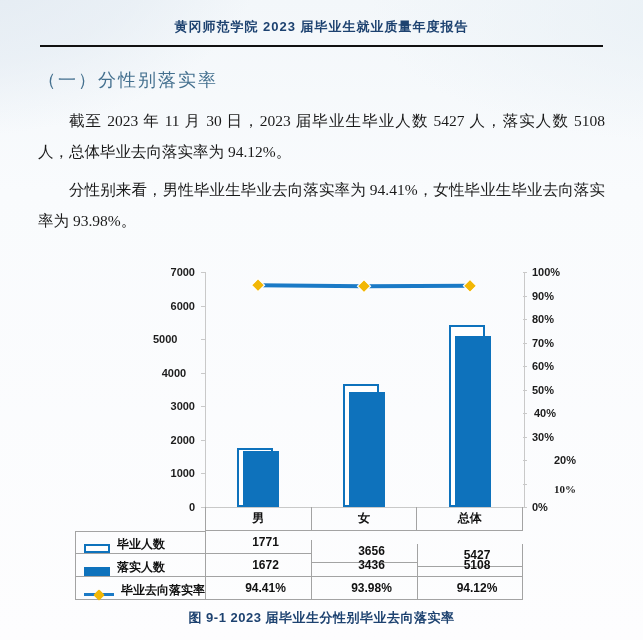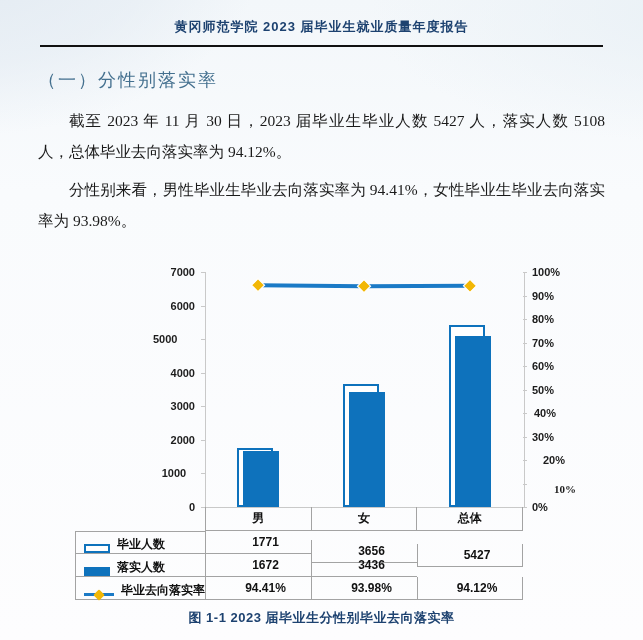--- a/index.html
+++ b/index.html
@@ -100,47 +100,47 @@
   <p class="para">分性别来看，男性毕业生毕业去向落实率为 94.41%，女性毕业生毕业去向落实率为 93.98%。</p>
 
   <div class="chart" id="chart">
       <div class="abs plot-frame" style="left: 135px; top: 13px; width: 318px; height: 235px;"></div>
       <div class="abs tick-label" style="left: 83px; top: 6px; width: 42px; text-align: right;">7000</div>
       <div class="abs tick-mark" style="left: 131px; top: 13px;"></div>
       <div class="abs tick-label" style="left: 83px; top: 39.5714px; width: 42px; text-align: right;">6000</div>
       <div class="abs tick-mark" style="left: 131px; top: 46.5714px;"></div>
       <div class="abs tick-label" style="left: 83px; top: 73.1429px; width: 42px; text-align: left;">5000</div>
       <div class="abs tick-mark" style="left: 131px; top: 80.1429px;"></div>
-      <div class="abs tick-label" style="left: 83px; top: 106.714px; width: 42px; text-align: right;">4000</div>
+      <div class="abs tick-label" style="left: 83px; top: 106.714px; width: 42px; text-align: center;">4000</div>
       <div class="abs tick-mark" style="left: 131px; top: 113.714px;"></div>
       <div class="abs tick-label" style="left: 83px; top: 140.286px; width: 42px; text-align: right;">3000</div>
       <div class="abs tick-mark" style="left: 131px; top: 147.286px;"></div>
       <div class="abs tick-label" style="left: 83px; top: 173.857px; width: 42px; text-align: right;">2000</div>
       <div class="abs tick-mark" style="left: 131px; top: 180.857px;"></div>
-      <div class="abs tick-label" style="left: 83px; top: 207.429px; width: 42px; text-align: center;">1000</div>
+      <div class="abs tick-label" style="left: 83px; top: 207.429px; width: 42px; text-align: right;">1000</div>
       <div class="abs tick-mark" style="left: 131px; top: 214.429px;"></div>
       <div class="abs tick-label" style="left: 83px; top: 241px; width: 42px; text-align: right;">0</div>
       <div class="abs tick-mark" style="left: 131px; top: 248px;"></div>
       <div class="abs tick-label" style="left: 462px; top: 6px; width: 44px; text-align: left;">100%</div>
       <div class="abs tick-mark" style="left: 453px; top: 13px;"></div>
       <div class="abs tick-label" style="left: 462px; top: 29.5px; width: 44px; text-align: left;">90%</div>
       <div class="abs tick-mark" style="left: 453px; top: 36.5px;"></div>
       <div class="abs tick-label" style="left: 462px; top: 53px; width: 44px; text-align: left;">80%</div>
       <div class="abs tick-mark" style="left: 453px; top: 60px;"></div>
       <div class="abs tick-label" style="left: 462px; top: 76.5px; width: 44px; text-align: left;">70%</div>
       <div class="abs tick-mark" style="left: 453px; top: 83.5px;"></div>
       <div class="abs tick-label" style="left: 462px; top: 100px; width: 44px; text-align: left;">60%</div>
       <div class="abs tick-mark" style="left: 453px; top: 107px;"></div>
       <div class="abs tick-label" style="left: 462px; top: 123.5px; width: 44px; text-align: left;">50%</div>
       <div class="abs tick-mark" style="left: 453px; top: 130.5px;"></div>
       <div class="abs tick-label" style="left: 464px; top: 147px; width: 44px; text-align: left;">40%</div>
       <div class="abs tick-mark" style="left: 453px; top: 154px;"></div>
       <div class="abs tick-label" style="left: 462px; top: 170.5px; width: 44px; text-align: left;">30%</div>
       <div class="abs tick-mark" style="left: 453px; top: 177.5px;"></div>
-      <div class="abs tick-label" style="left: 462px; top: 194px; width: 44px; text-align: center;">20%</div>
+      <div class="abs tick-label" style="left: 462px; top: 194px; width: 44px; text-align: right;">20%</div>
       <div class="abs tick-mark" style="left: 453px; top: 201px;"></div>
       <div class="abs tick-label" style="left: 462px; top: 223px; width: 44px; text-align: right; font-family: Liberation Serif, serif;">10%</div>
       <div class="abs tick-mark" style="left: 453px; top: 224.5px;"></div>
       <div class="abs tick-label" style="left: 462px; top: 241px; width: 44px; text-align: left;">0%</div>
       <div class="abs tick-mark" style="left: 453px; top: 248px;"></div>
       <div class="abs bar-outline" style="left: 167px; top: 189px; width: 36px; height: 59px;"></div>
       <div class="abs bar-solid" style="left: 173px; top: 192px; width: 36px; height: 56px;"></div>
       <div class="abs bar-outline" style="left: 273px; top: 125px; width: 36px; height: 123px;"></div>
       <div class="abs bar-solid" style="left: 279px; top: 133px; width: 36px; height: 115px;"></div>
       <div class="abs bar-outline" style="left: 379px; top: 66px; width: 36px; height: 182px;"></div>
@@ -162,27 +162,28 @@
       </div>
       <div class="abs tbl-cell value" style="left: 135px; top: 272px; width: 106px; height: 23px;">1771</div>
       <div class="abs tbl-cell value" style="left: 241px; top: 281px; width: 106px; height: 23px; text-align: center;">3656</div>
       <div class="abs tbl-cell value right-edge" style="left: 347px; top: 285px; width: 106px; height: 23px;">5427</div>
       <div class="abs tbl-cell legend" style="left: 5px; top: 295px; width: 130px; height: 23px;">
         <span class="legend-swatch swatch-solid"></span>
         <span>落实人数</span>
       </div>
       <div class="abs tbl-cell value" style="left: 135px; top: 295px; width: 106px; height: 23px;">1672</div>
       <div class="abs tbl-cell value" style="left: 241px; top: 295px; width: 106px; height: 23px;">3436</div>
+      <div class="abs tbl-cell value right-edge" style="left: 347px; top: 295px; width: 106px; height: 23px;">5108</div>
       <div class="abs tbl-cell legend" style="left: 5px; top: 318px; width: 130px; height: 23px;">
         <span class="legend-swatch swatch-line">
           <span class="ln"></span>
           <span class="dm"></span>
         </span>
         <span>毕业去向落实率</span>
       </div>
       <div class="abs tbl-cell value" style="left: 135px; top: 318px; width: 106px; height: 23px;">94.41%</div>
       <div class="abs tbl-cell value" style="left: 241px; top: 318px; width: 106px; height: 23px;">93.98%</div>
       <div class="abs tbl-cell value right-edge" style="left: 347px; top: 318px; width: 106px; height: 23px;">94.12%</div>
     </div>
 
-  <div class="figure-caption">图 1-1 2023 届毕业生分性别毕业去向落实率</div>
+  <div class="figure-caption">图 9-1 2023 届毕业生分性别毕业去向落实率</div>
 
 </div>
 
 </body></html>

